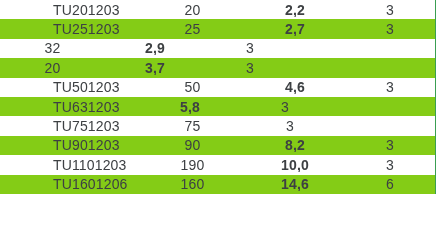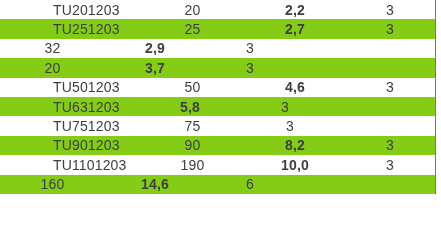--- a/index.html
+++ b/index.html
@@ -130,19 +130,20 @@
         <div class="cell col-num2">8,2</div>
         <div class="cell col-num3">3</div>
       </div>
       <div class="row band-light">
         <div class="cell col-code">TU1101203</div>
         <div class="cell col-num1">190</div>
         <div class="cell col-num2">10,0</div>
         <div class="cell col-num3">3</div>
       </div>
       <div class="row band-green">
+        <div class="cell col-code">TU1601206</div>
         <div class="cell col-num1">160</div>
         <div class="cell col-num2">14,6</div>
         <div class="cell col-num3">6</div>
       </div>
     </div>
 
 </div>
 
 </body></html>

